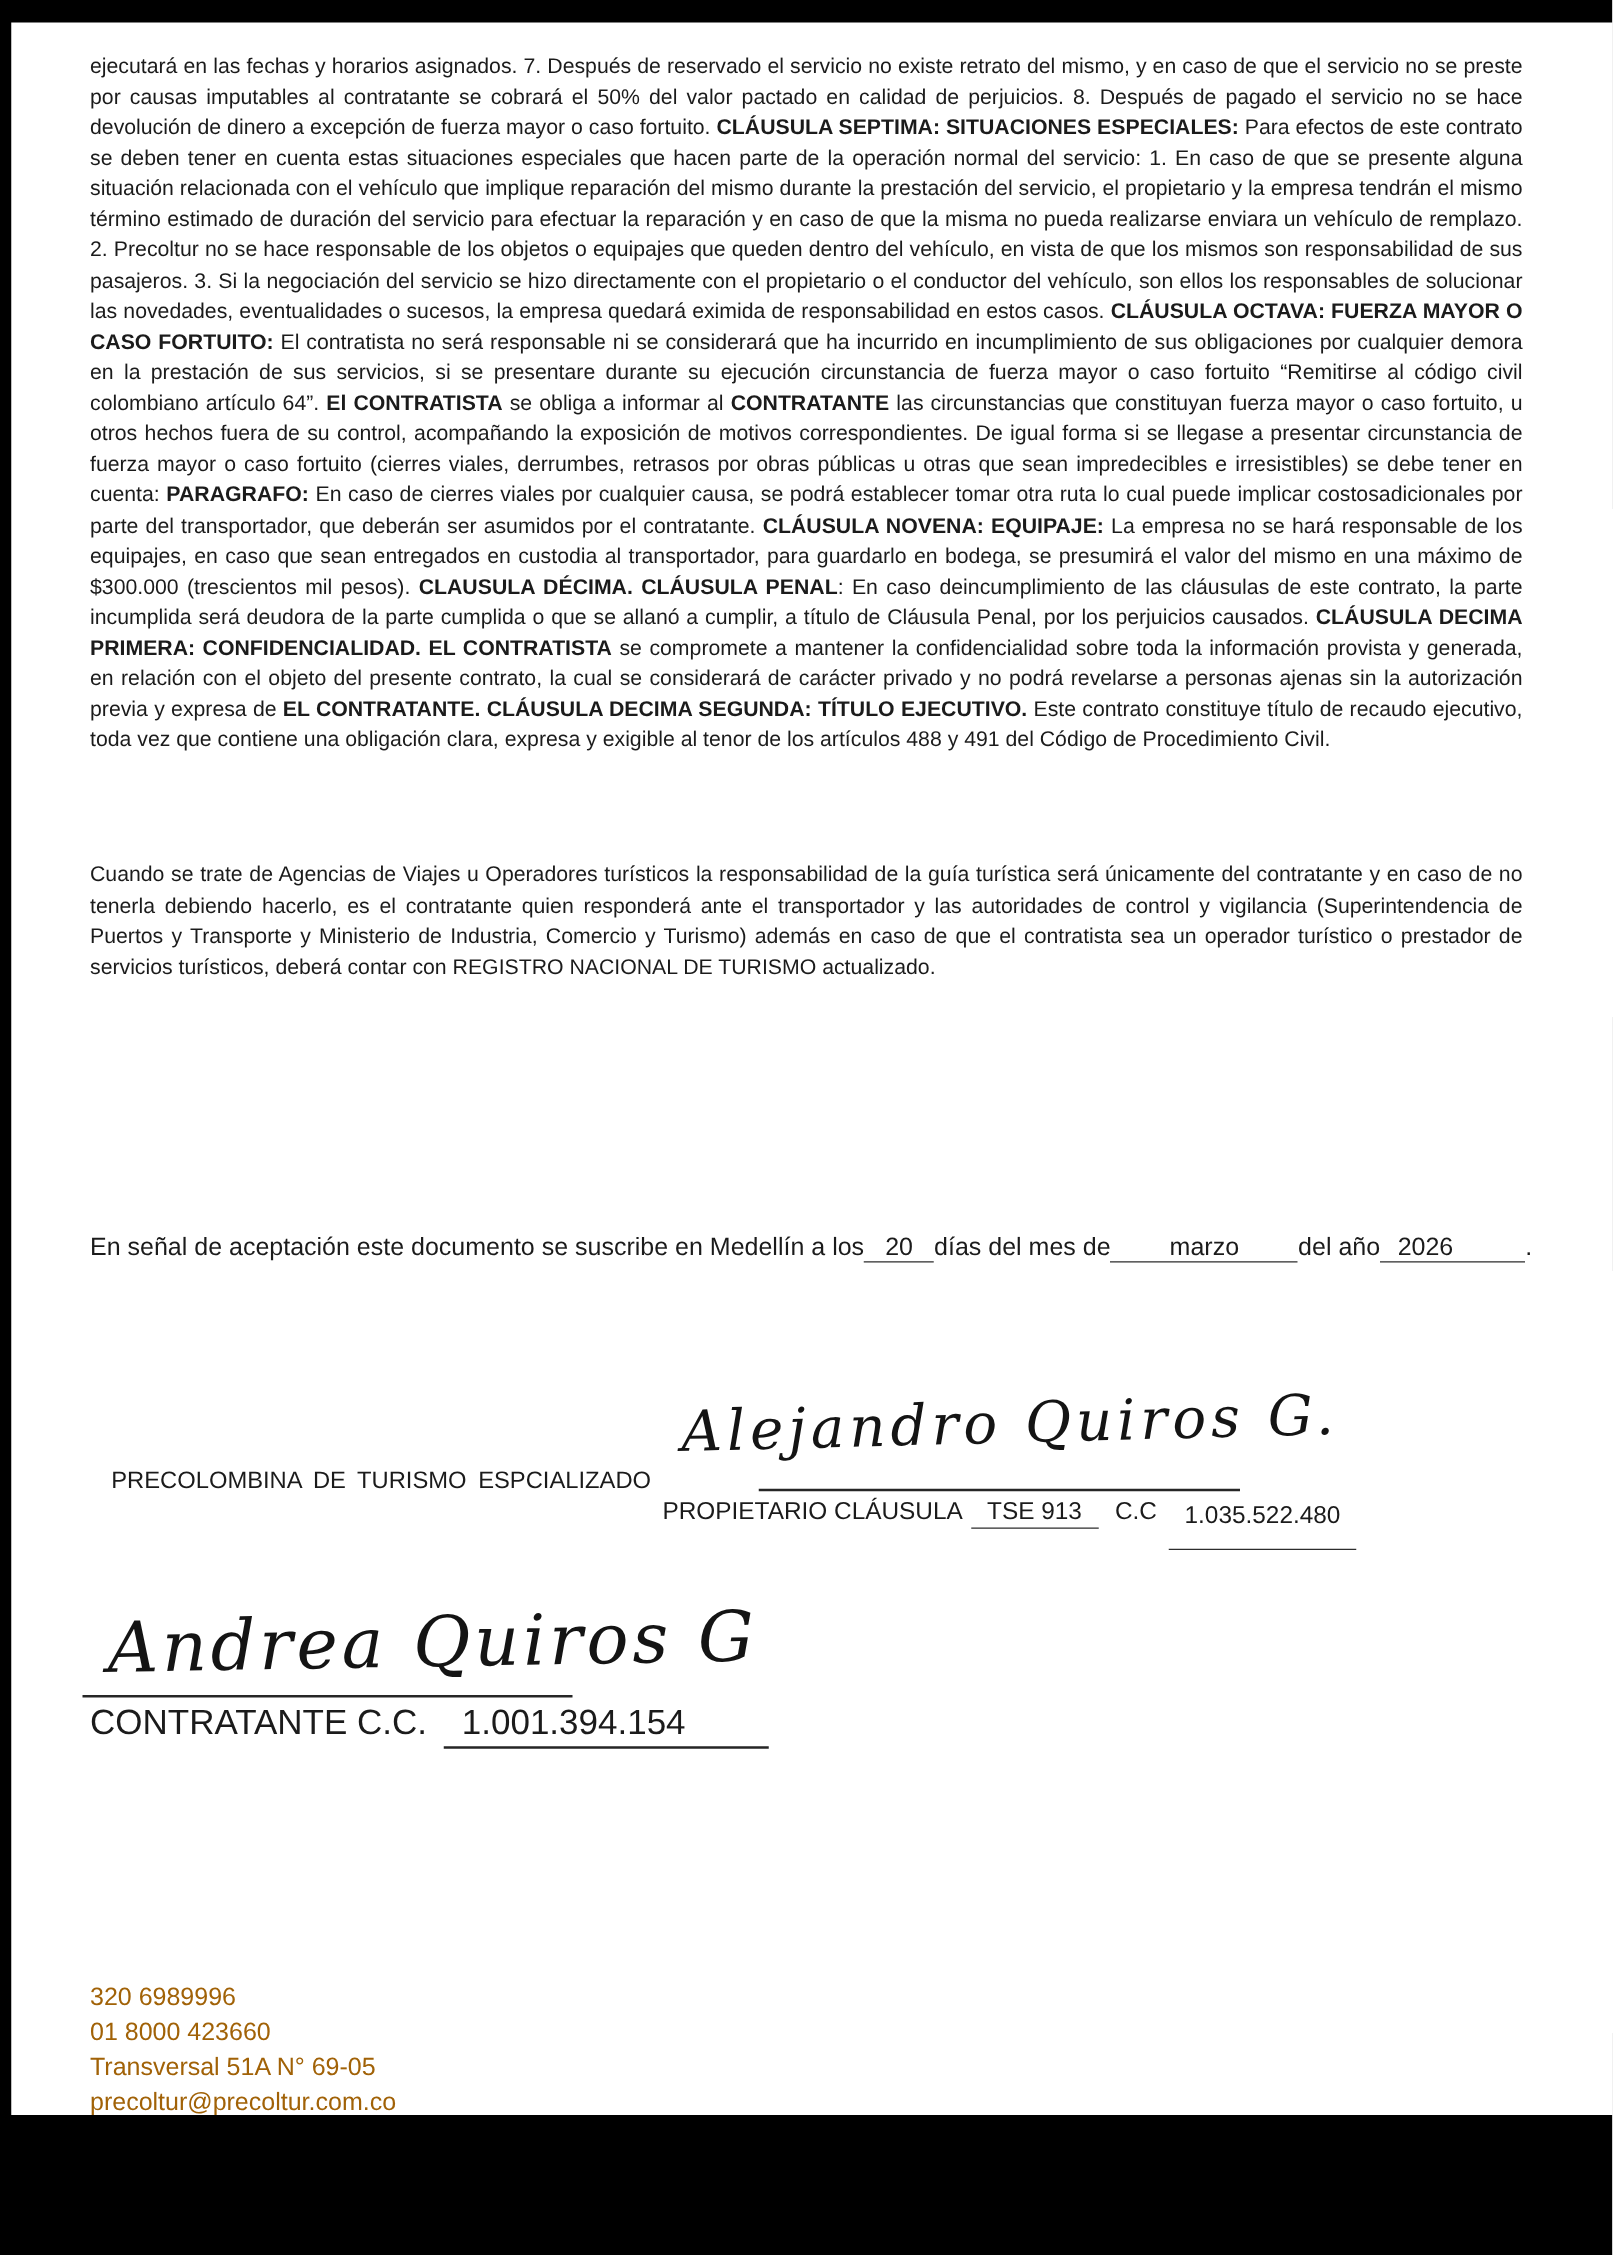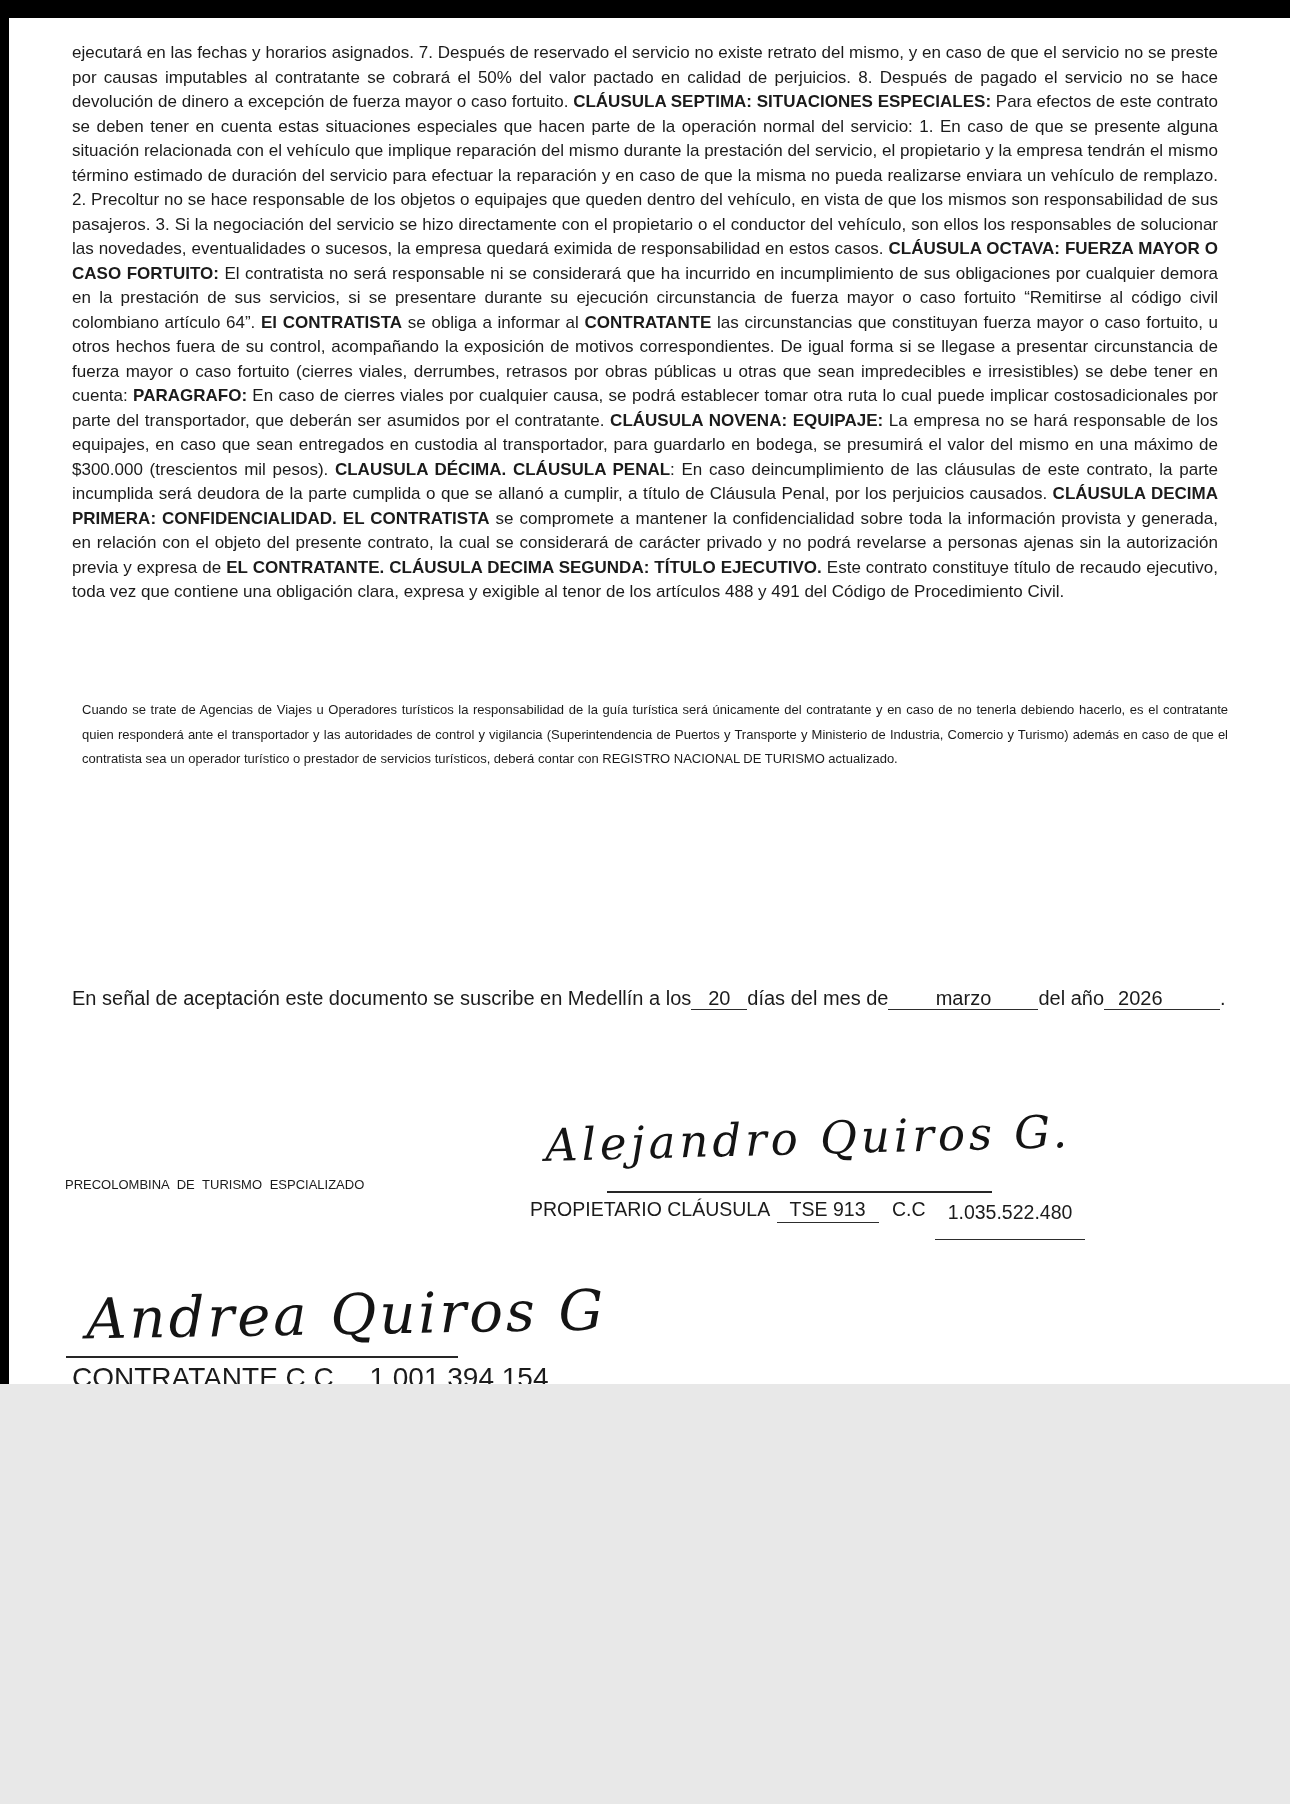--- a/index.html
+++ b/index.html
@@ -1,56 +1,56 @@
 <!DOCTYPE html>
 <html><head>
 <meta charset="utf-8">
 <style>
   html,body{margin:0;padding:0;background:#e8e8e8;}
   .page{
     position:relative;
-    width:1290px;height:1384px;
+    width:1290px;height:1804px;
     background:#ffffff;
     overflow:hidden;
     font-family:"Liberation Sans",sans-serif;
     color:#1b1b1b;
   }
   .bar-top{position:absolute;left:0;top:0;width:1290px;height:18px;background:#000;}
   .bar-left{position:absolute;left:0;top:0;width:9px;height:1692px;background:#000;}
   .bar-bottom{position:absolute;left:0;top:1692px;width:1290px;height:112px;background:#000;}
 
   .clauses{
     position:absolute;left:72px;top:41px;width:1146px;
     font-size:17px;line-height:24.5px;
     text-align:justify;margin:0;
   }
   .agencies{
     position:absolute;left:72px;top:688px;width:1146px;
-    font-size:13px;line-height:24.6px;
-    text-align:justify;margin:10px;
+    font-size:17px;line-height:24.6px;
+    text-align:justify;margin:0;
   }
   .acceptance{
     position:absolute;left:72px;top:986px;width:1146px;
     font-size:20px;line-height:24.5px;margin:0;white-space:nowrap;
   }
   .b{font-weight:bold;}
   .fill{
     display:inline-block;
     border-bottom:1.6px solid #2d2d2d;
     text-align:center;
     line-height:1.05;
   }
   [data-run="fill-day"]{min-width:56px;}
   [data-run="fill-month"]{min-width:150px;}
   [data-run="fill-year"]{min-width:102px;text-align:left;padding-left:14px;}
 
   
   .sig-company{
-    position:absolute;left:65px;top:1170px;
-    font-size:13px;line-height:30px;
+    position:absolute;left:89px;top:1170px;
+    font-size:19px;line-height:30px;
     word-spacing:4px;
   }
 
   
   .handwriting{
     font-family:"DejaVu Serif",serif;
     font-style:italic;
     color:#141414;
     white-space:nowrap;
   }

